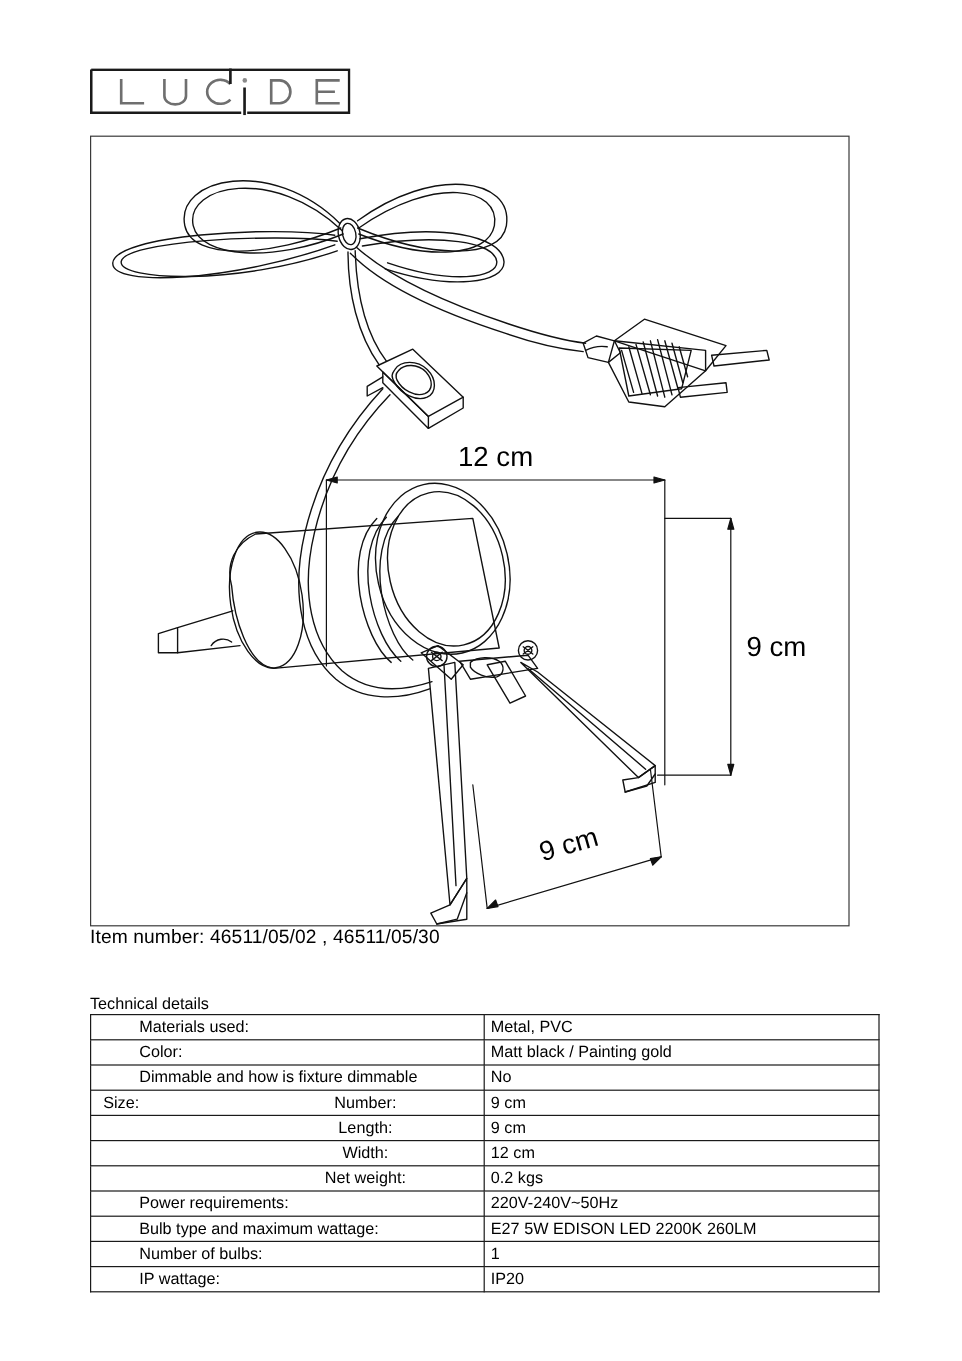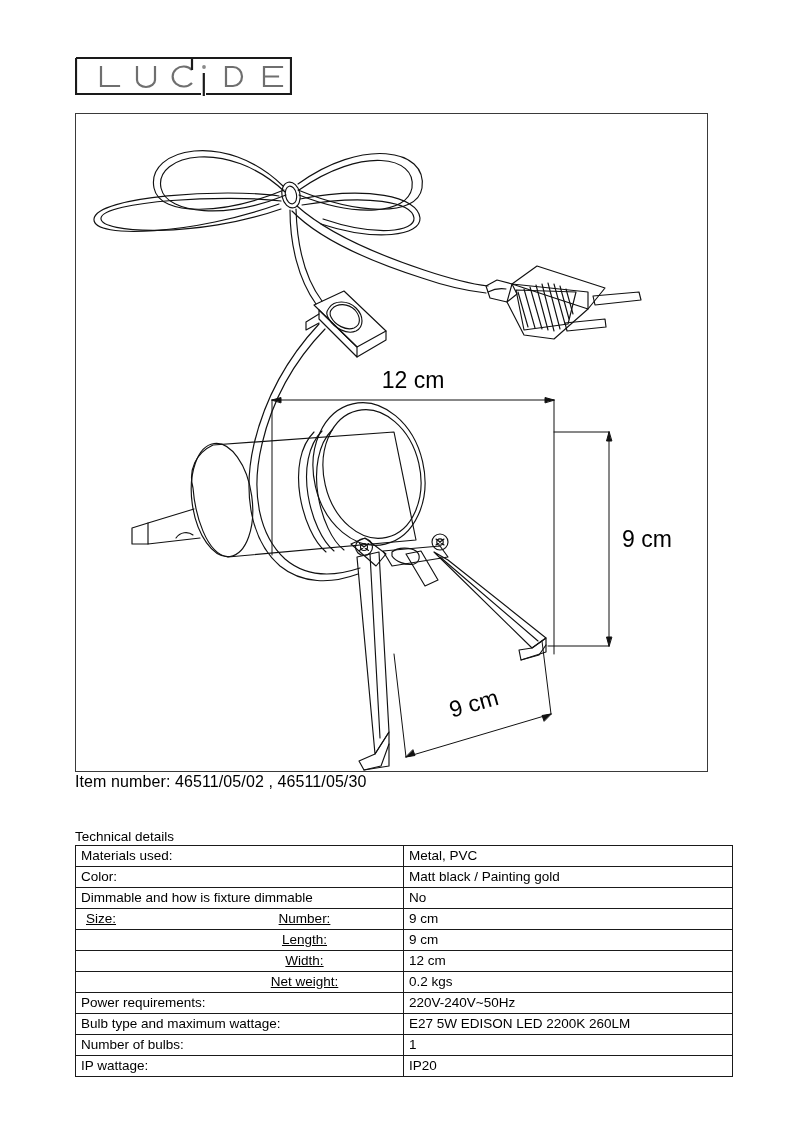--- a/index.html
+++ b/index.html
@@ -76,30 +76,29 @@
     padding: 1px 5px 2px 5px;
     height: 17px;
     vertical-align: middle;
     line-height: 16px;
     white-space: nowrap;
     overflow: hidden;
   }
   .col-label { width: 317px; }
   .col-value { width: 318px; margin-left: 18px; }
 
-  .lbl-main { display: inline-block; }
+  .lbl-main { display: inline-block; margin-left: 35px; }
   .row-split td.c-left {
     padding: 0;
     border-right: 1px solid #1a1a1a;
   }
   .split-wrap {
     display: flex;
     width: 100%;
     align-items: center;
-    text-decoration: underline;
   }
   .split-left {
     flex: 0 0 150px;
     padding-left: 5px;
     box-sizing: border-box;
   }
   .split-right {
     flex: 1 1 auto;
     text-align: center;
     padding-right: 20px;

